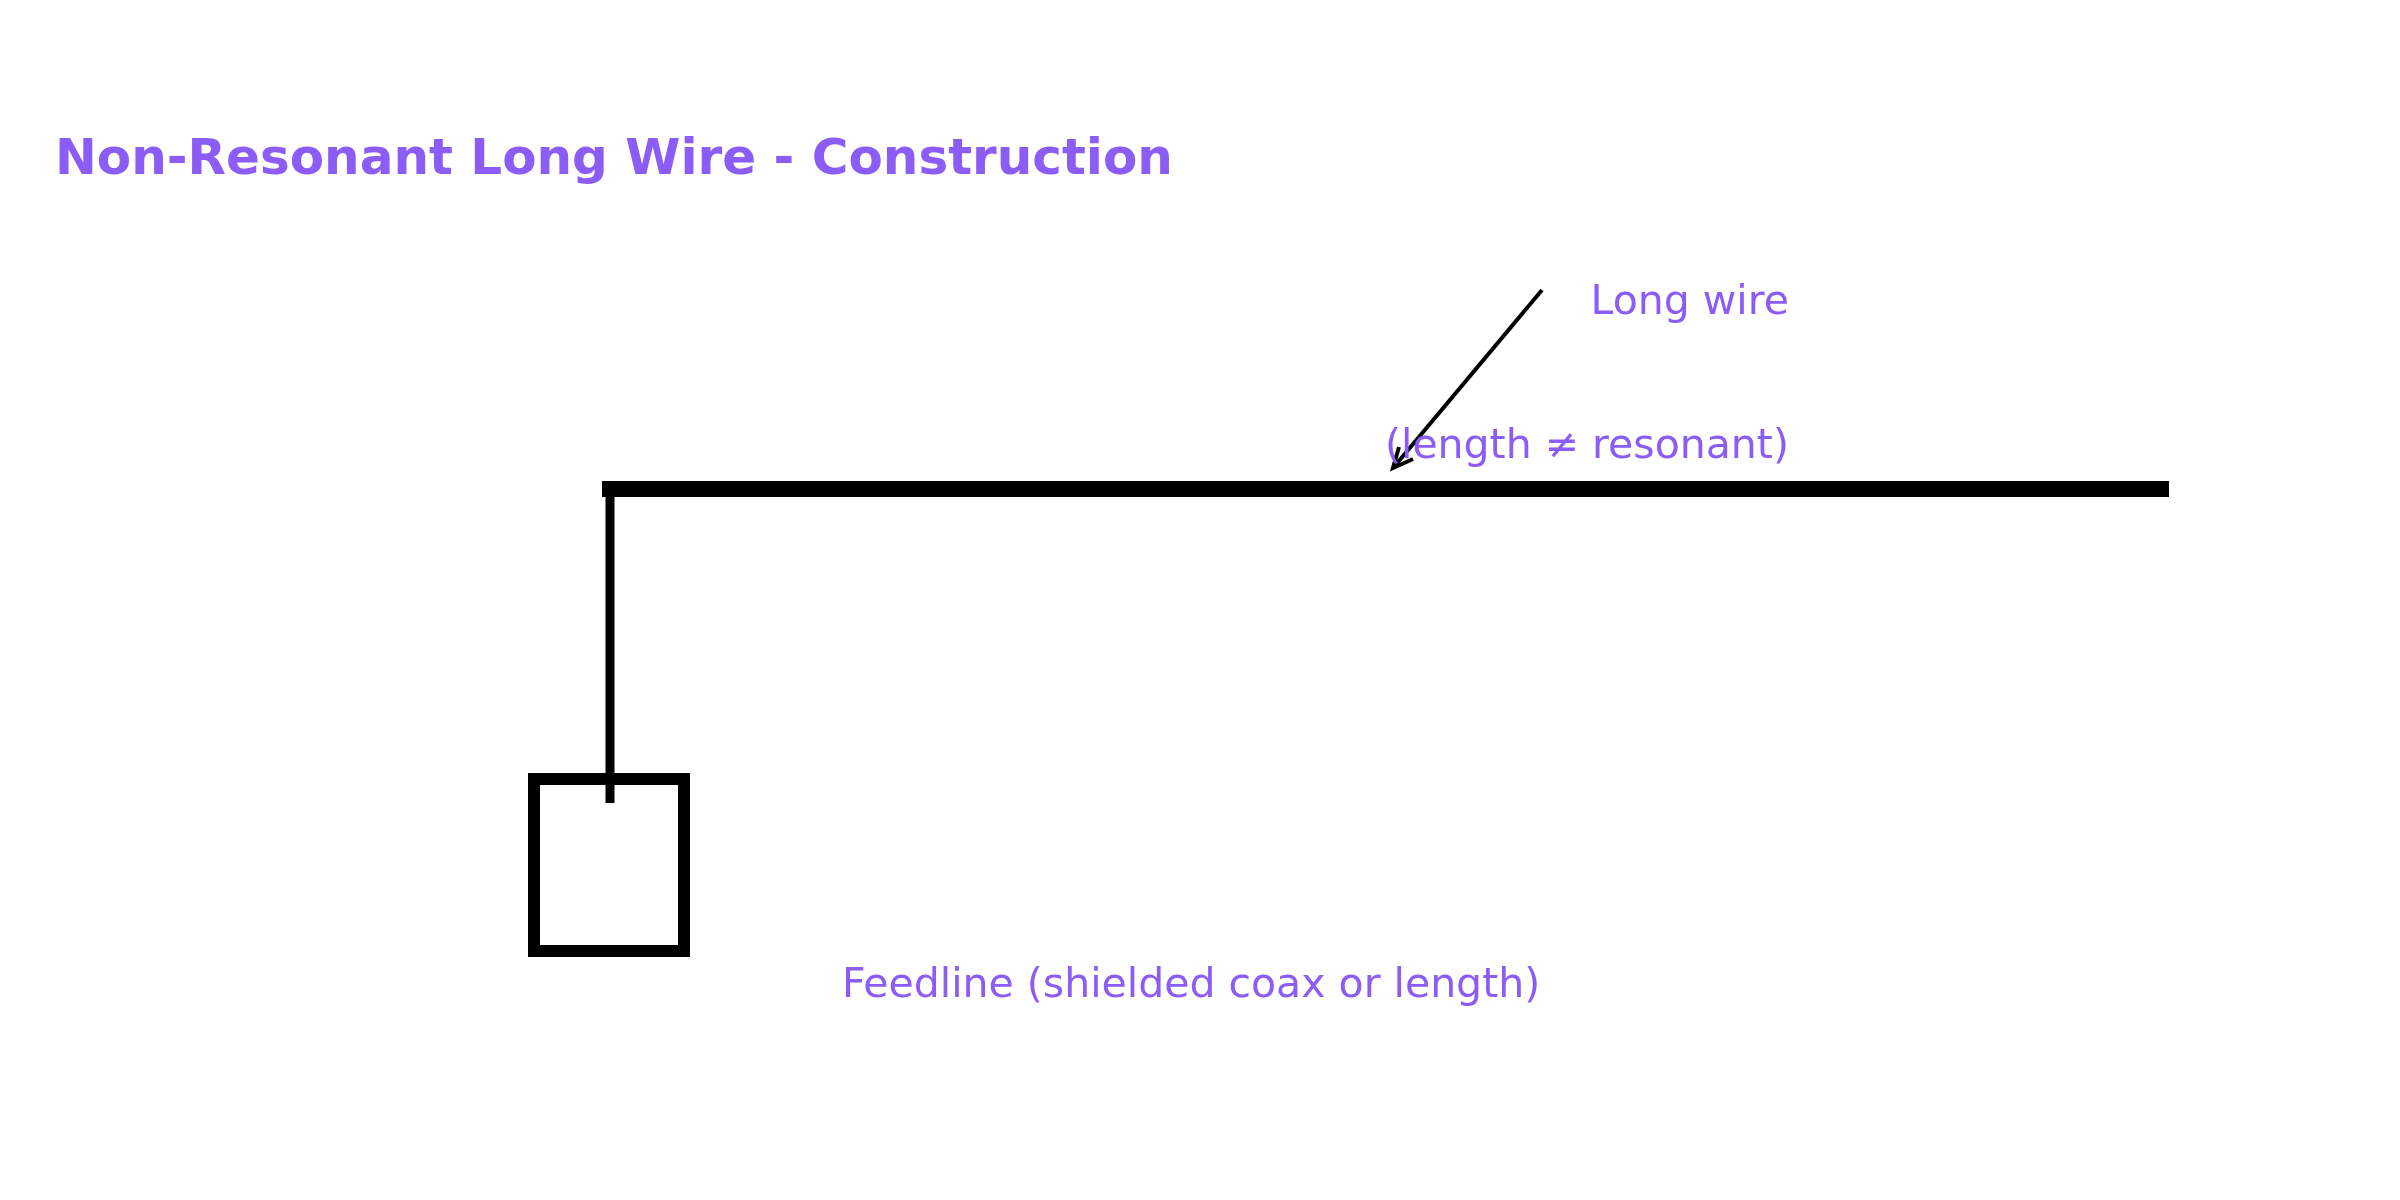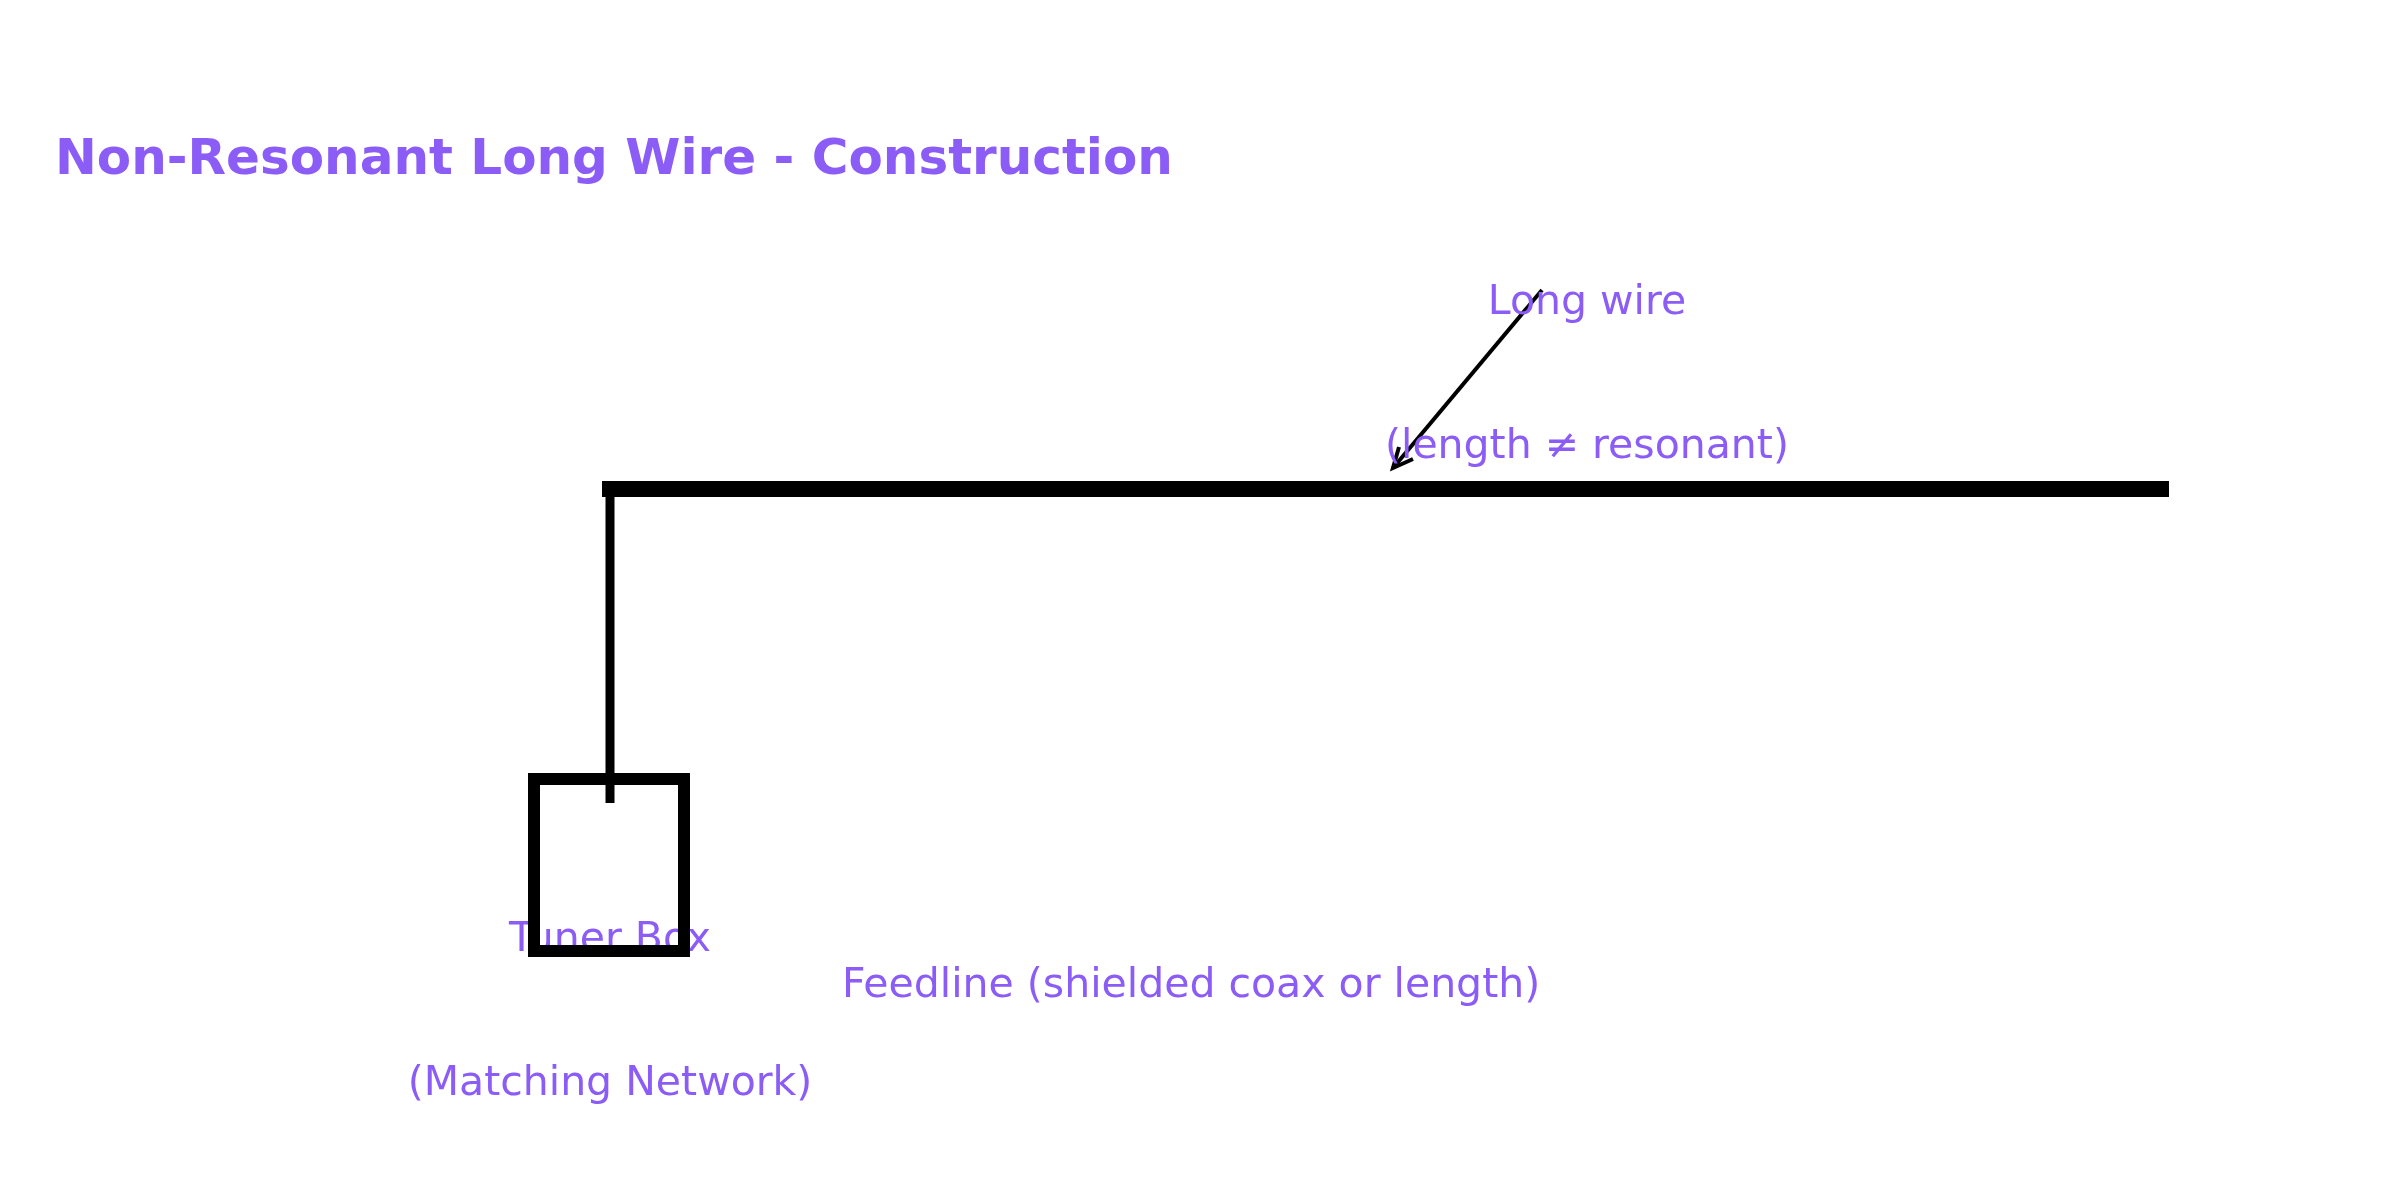--- a/index.html
+++ b/index.html
@@ -31,21 +31,21 @@
   .label {
     font-size: 41px;
     line-height: 48px;
     white-space: pre;
     z-index: 2;
   }
 
   #long-wire-label {
     left: 1385px;
     top: 180px;
-    text-align: center;
+    text-align: right;
   }
 
   #tuner-box-label {
     left: 610px;
     top: 817px;
     transform: translateX(-50%);
     text-align: center;
     z-index: 2;
   }
 
@@ -90,20 +90,16 @@
     <path d="M 1413 459 L 1393 468 L 1399 447" fill="none" stroke="#000000" stroke-width="4"></path>
   </svg>
 
   <div id="long-wire-label" class="abs label">
     <div>Long wire</div>
     <div>(length ≠ resonant)</div>
   </div>
 
   <div id="tuner-box" class="abs"></div>
 
-  <div id="tuner-box-label" class="abs label">
-    <div>Tuner Box</div>
-    <div>(Matching Network)</div>
-  </div>
 
   <div id="feedline-label" class="abs label">Feedline (shielded coax or length)</div>
 
 </div>
 
 </body></html>

